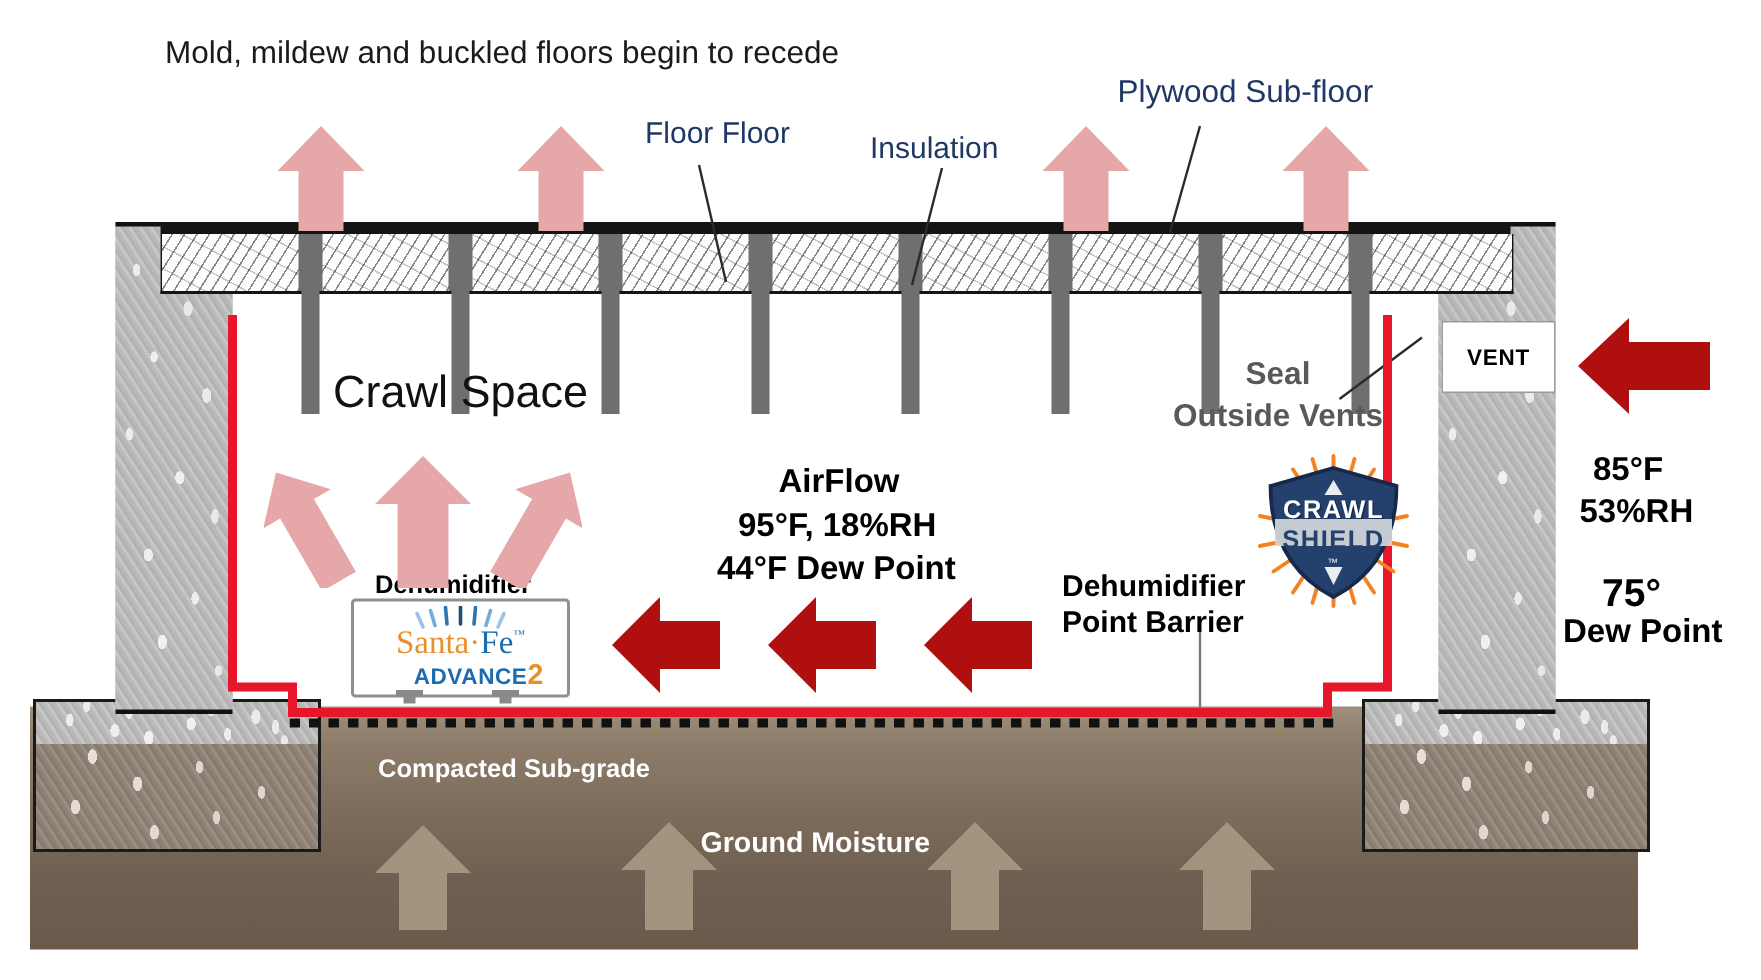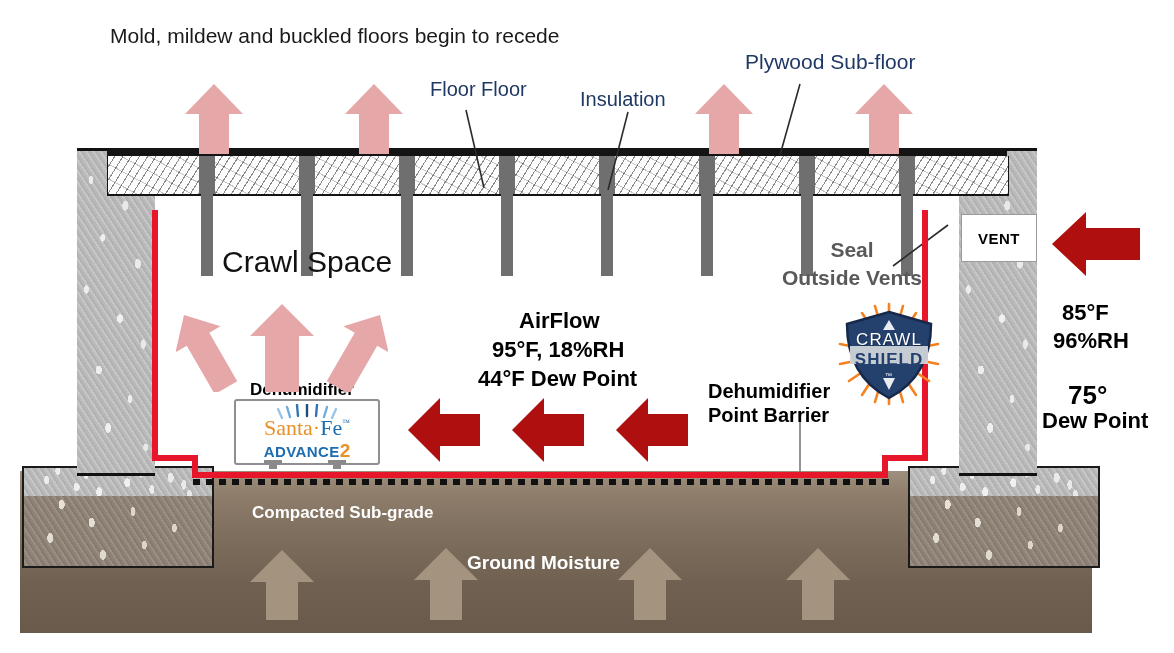--- a/index.html
+++ b/index.html
@@ -174,21 +174,21 @@
         <line x1="56" y1="14" x2="60" y2="5" stroke="#9dc3e6"></line>
       </g>
     </svg>
 
     <div style="position:absolute;left:0;top:16px;width:100%;text-align:center;
                 font-family:'Liberation Serif','DejaVu Serif',serif;font-size:22px;line-height:1;">
       <span style="color:#E8912B;">Santa</span><span style="color:#E8912B;">·</span><span style="color:#1B6CB0;">Fe</span><span style="color:#1B6CB0;font-size:8px;vertical-align:10px;">™</span>
     </div>
 
     <div style="position:absolute;left:0;top:40px;width:100%;text-align:center;
-                font-size:15px;font-weight:bold;line-height:1;">
+                font-size:15px;font-weight:bold;line-height:1;padding-left:12px;">
       <span style="color:#1B6CB0;letter-spacing:.4px;">ADVANCE</span><span style="color:#E8912B;font-size:19px;">2</span>
     </div>
   </div>
 
   <svg class="abs" style="left:234px;top:460px;width:142px;height:10px;" viewBox="0 0 142 10">
     <g fill="#8a8a8a">
       <rect x="30" y="0" width="18" height="4"></rect>
         <rect x="35" y="4" width="8" height="5"></rect>
       <rect x="94" y="0" width="18" height="4"></rect>
         <rect x="99" y="4" width="8" height="5"></rect>
@@ -213,21 +213,21 @@
       <polygon points="104,32 136,0 136,16 176,16 176,48 136,48 136,64"></polygon>
       <polygon points="208,32 240,0 240,16 280,16 280,48 240,48 240,64"></polygon>
     </g>
   </svg>
 
   <svg class="abs" style="left:1052px;top:212px;width:88px;height:64px;" viewBox="0 0 88 64">
     <polygon fill="#B00F0F" points="0,32 34,0 34,16 88,16 88,48 34,48 34,64"></polygon>
   </svg>
 
   <div class="abs blk-bold" style="left:1062px;top:300px;font-size:22px;">85°F</div>
-  <div class="abs blk-bold" style="left:1053px;top:328px;font-size:22px;">96%RH</div>
+  <div class="abs blk-bold" style="left:1053px;top:328px;font-size:22px;">53%RH</div>
   <div class="abs blk-bold" style="left:1068px;top:380px;font-size:26px;">75°</div>
   <div class="abs blk-bold" style="left:1042px;top:408px;font-size:22px;">Dew Point</div>
 
   <div class="abs gray-bold" style="left:762px;top:238px;font-size:21px;width:180px;">Seal</div>
   <div class="abs gray-bold" style="left:762px;top:266px;font-size:21px;width:180px;">Outside Vents</div>
 
   <div class="abs blk-bold" style="left:708px;top:380px;font-size:20px;">Dehumidifier</div>
   <div class="abs blk-bold" style="left:708px;top:404px;font-size:20px;">Point Barrier</div>
 
   <div class="abs" style="left:833px;top:302px;width:112px;height:104px;">
@@ -255,21 +255,21 @@
       </g>
 
       <path d="M56,10 L98,22 Q98,74 56,96 Q14,74 14,22 Z" fill="#24416E" stroke="#16294a" stroke-width="2.5"></path>
 
       <path d="M17,44 L95,44 L95,62 L17,62 Z" fill="#cfd3d8" opacity="0.95"></path>
 
       <polygon points="56,18 62,28 50,28" fill="#ffffff" opacity="0.9"></polygon>
       <polygon points="56,88 50,76 62,76" fill="#ffffff" opacity="0.9"></polygon>
     </svg>
     <div style="position:absolute;left:0;top:28px;width:112px;text-align:center;
-                font-size:17px;font-weight:normal;color:#fff;letter-spacing:1px;
+                font-size:17px;font-weight:bold;color:#fff;letter-spacing:1px;
                 text-shadow:1px 1px 0 #16294a;">
       <span>CRAWL</span>
     </div>
     <div style="position:absolute;left:0;top:48px;width:112px;text-align:center;
                 font-size:17px;font-weight:bold;color:#24416E;letter-spacing:1px;">
       <span>SHIELD</span>
     </div>
     <div style="position:absolute;left:52px;top:70px;font-size:7px;color:#fff;">
       <span>™</span>
     </div>

